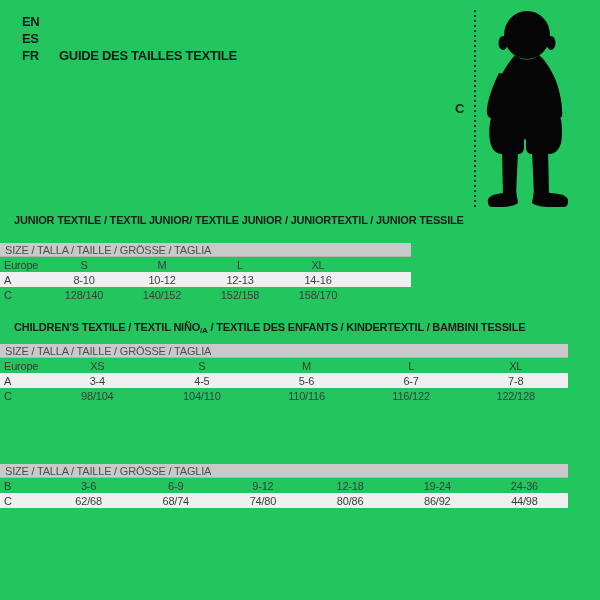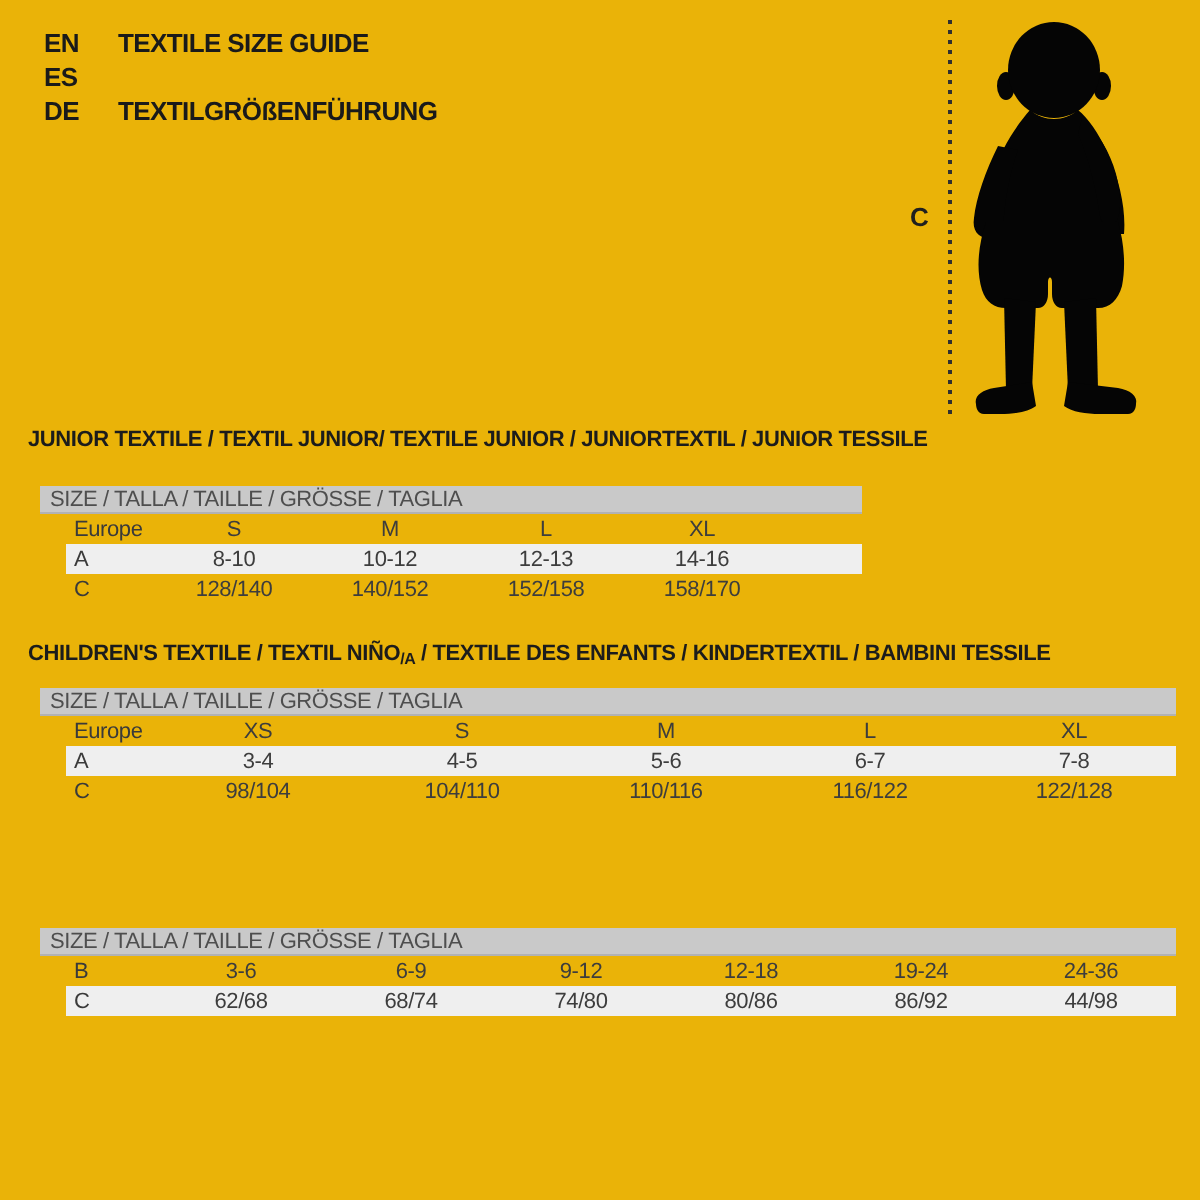--- a/index.html
+++ b/index.html
@@ -1,21 +1,21 @@
 <!DOCTYPE html>
 <html><head>
 <meta charset="utf-8">
 <style>
   html,body{margin:0;padding:0;}
   body{
     width:600px;height:600px;background:#ffffff;
     font-family:"Liberation Sans", sans-serif;
     -webkit-font-smoothing:antialiased;
   }
-  .page{position:relative;width:600px;height:600px;overflow:hidden;background:#eab308;}
+  .page{position:relative;width:600px;height:600px;overflow:hidden;background:#22c55e;}
 
   
   .lang-list{position:absolute;left:22px;top:13px;}
   .lang-row{display:flex;height:17px;align-items:center;
     font-weight:bold;font-size:13px;color:#1a1a1a;letter-spacing:-0.3px;white-space:nowrap;}
   .lang-code{width:37px;flex:0 0 37px;}
 
   
   .measure-line{position:absolute;left:474px;top:10px;width:2px;height:198px;
     background-image:repeating-linear-gradient(to bottom,#2f2f2f 0px,#2f2f2f 2px,transparent 2px,transparent 5px);}
@@ -24,24 +24,24 @@
 
   
   .section-title{position:absolute;left:14px;font-size:11px;font-weight:bold;color:#1c1c1c;
     letter-spacing:-0.2px;white-space:nowrap;}
   #junior-title{top:214px;}
   #children-title{top:321px;}
   #babies-title{top:425px;line-height:15px;}
   .title-sub{font-size:8px;vertical-align:-2px;}
 
   
-  .sizetable{position:absolute;left:20px;font-size:11px;color:#3d3d3d;letter-spacing:-0.2px;}
+  .sizetable{position:absolute;left:0;font-size:11px;color:#3d3d3d;letter-spacing:-0.2px;}
   .tbl-head{height:14px;background:#c9c9c9;border-bottom:1px solid #b2b2b2;
     color:#4e4e4e;display:flex;align-items:center;padding-left:5px;box-sizing:border-box;}
-  .tbl-row{display:grid;height:15px;align-items:center;margin-left:13px;}
+  .tbl-row{display:grid;height:15px;align-items:center;}
   .tbl-row.striped{background:#efefef;}
   .cell-label{padding-left:4px;color:#3a3a3a;}
   .cell-val{text-align:center;}
   #junior-table{top:243px;width:411px;}
   #junior-table .tbl-row{grid-template-columns:45px 78px 78px 78px 78px 1fr;}
   #children-table{top:344px;width:568px;}
   #children-table .tbl-row{grid-template-columns:45px repeat(5,1fr);}
   #babies-table{top:464px;width:568px;}
   #babies-table .tbl-row{grid-template-columns:45px repeat(6,1fr);}
 
@@ -51,28 +51,27 @@
     letter-spacing:-0.2px;white-space:nowrap;}
 </style>
 </head>
 <body>
 
 <div class="page">
 
   <div class="lang-list">
     <div class="lang-row">
       <span class="lang-code">EN</span>
-      <span class="lang-label">TEXTILE SIZE GUIDE</span>
     </div>
     <div class="lang-row">
       <span class="lang-code">ES</span>
     </div>
     <div class="lang-row">
-      <span class="lang-code">DE</span>
-      <span class="lang-label">TEXTILGRÖßENFÜHRUNG</span>
+      <span class="lang-code">FR</span>
+      <span class="lang-label">GUIDE DES TAILLES TEXTILE</span>
     </div>
   </div>
 
   <div class="measure-line"></div>
   <span class="figure-label">C</span>
   <svg class="baby-svg" width="88" height="199" viewBox="0 0 88 199" fill="#050505" xmlns="http://www.w3.org/2000/svg">
     <ellipse cx="19" cy="34" rx="4.5" ry="7"></ellipse>
     <ellipse cx="67" cy="34" rx="4.5" ry="7"></ellipse>
     <ellipse cx="43" cy="26" rx="23" ry="24"></ellipse>
     <path d="M31 46 C24 54 16 66 11 82 C7 94 6 102 8 108 L78 108 C79 96 76 82 70 68 C65 57 60 50 55 46 C48 52 38 52 31 46 Z"></path>

